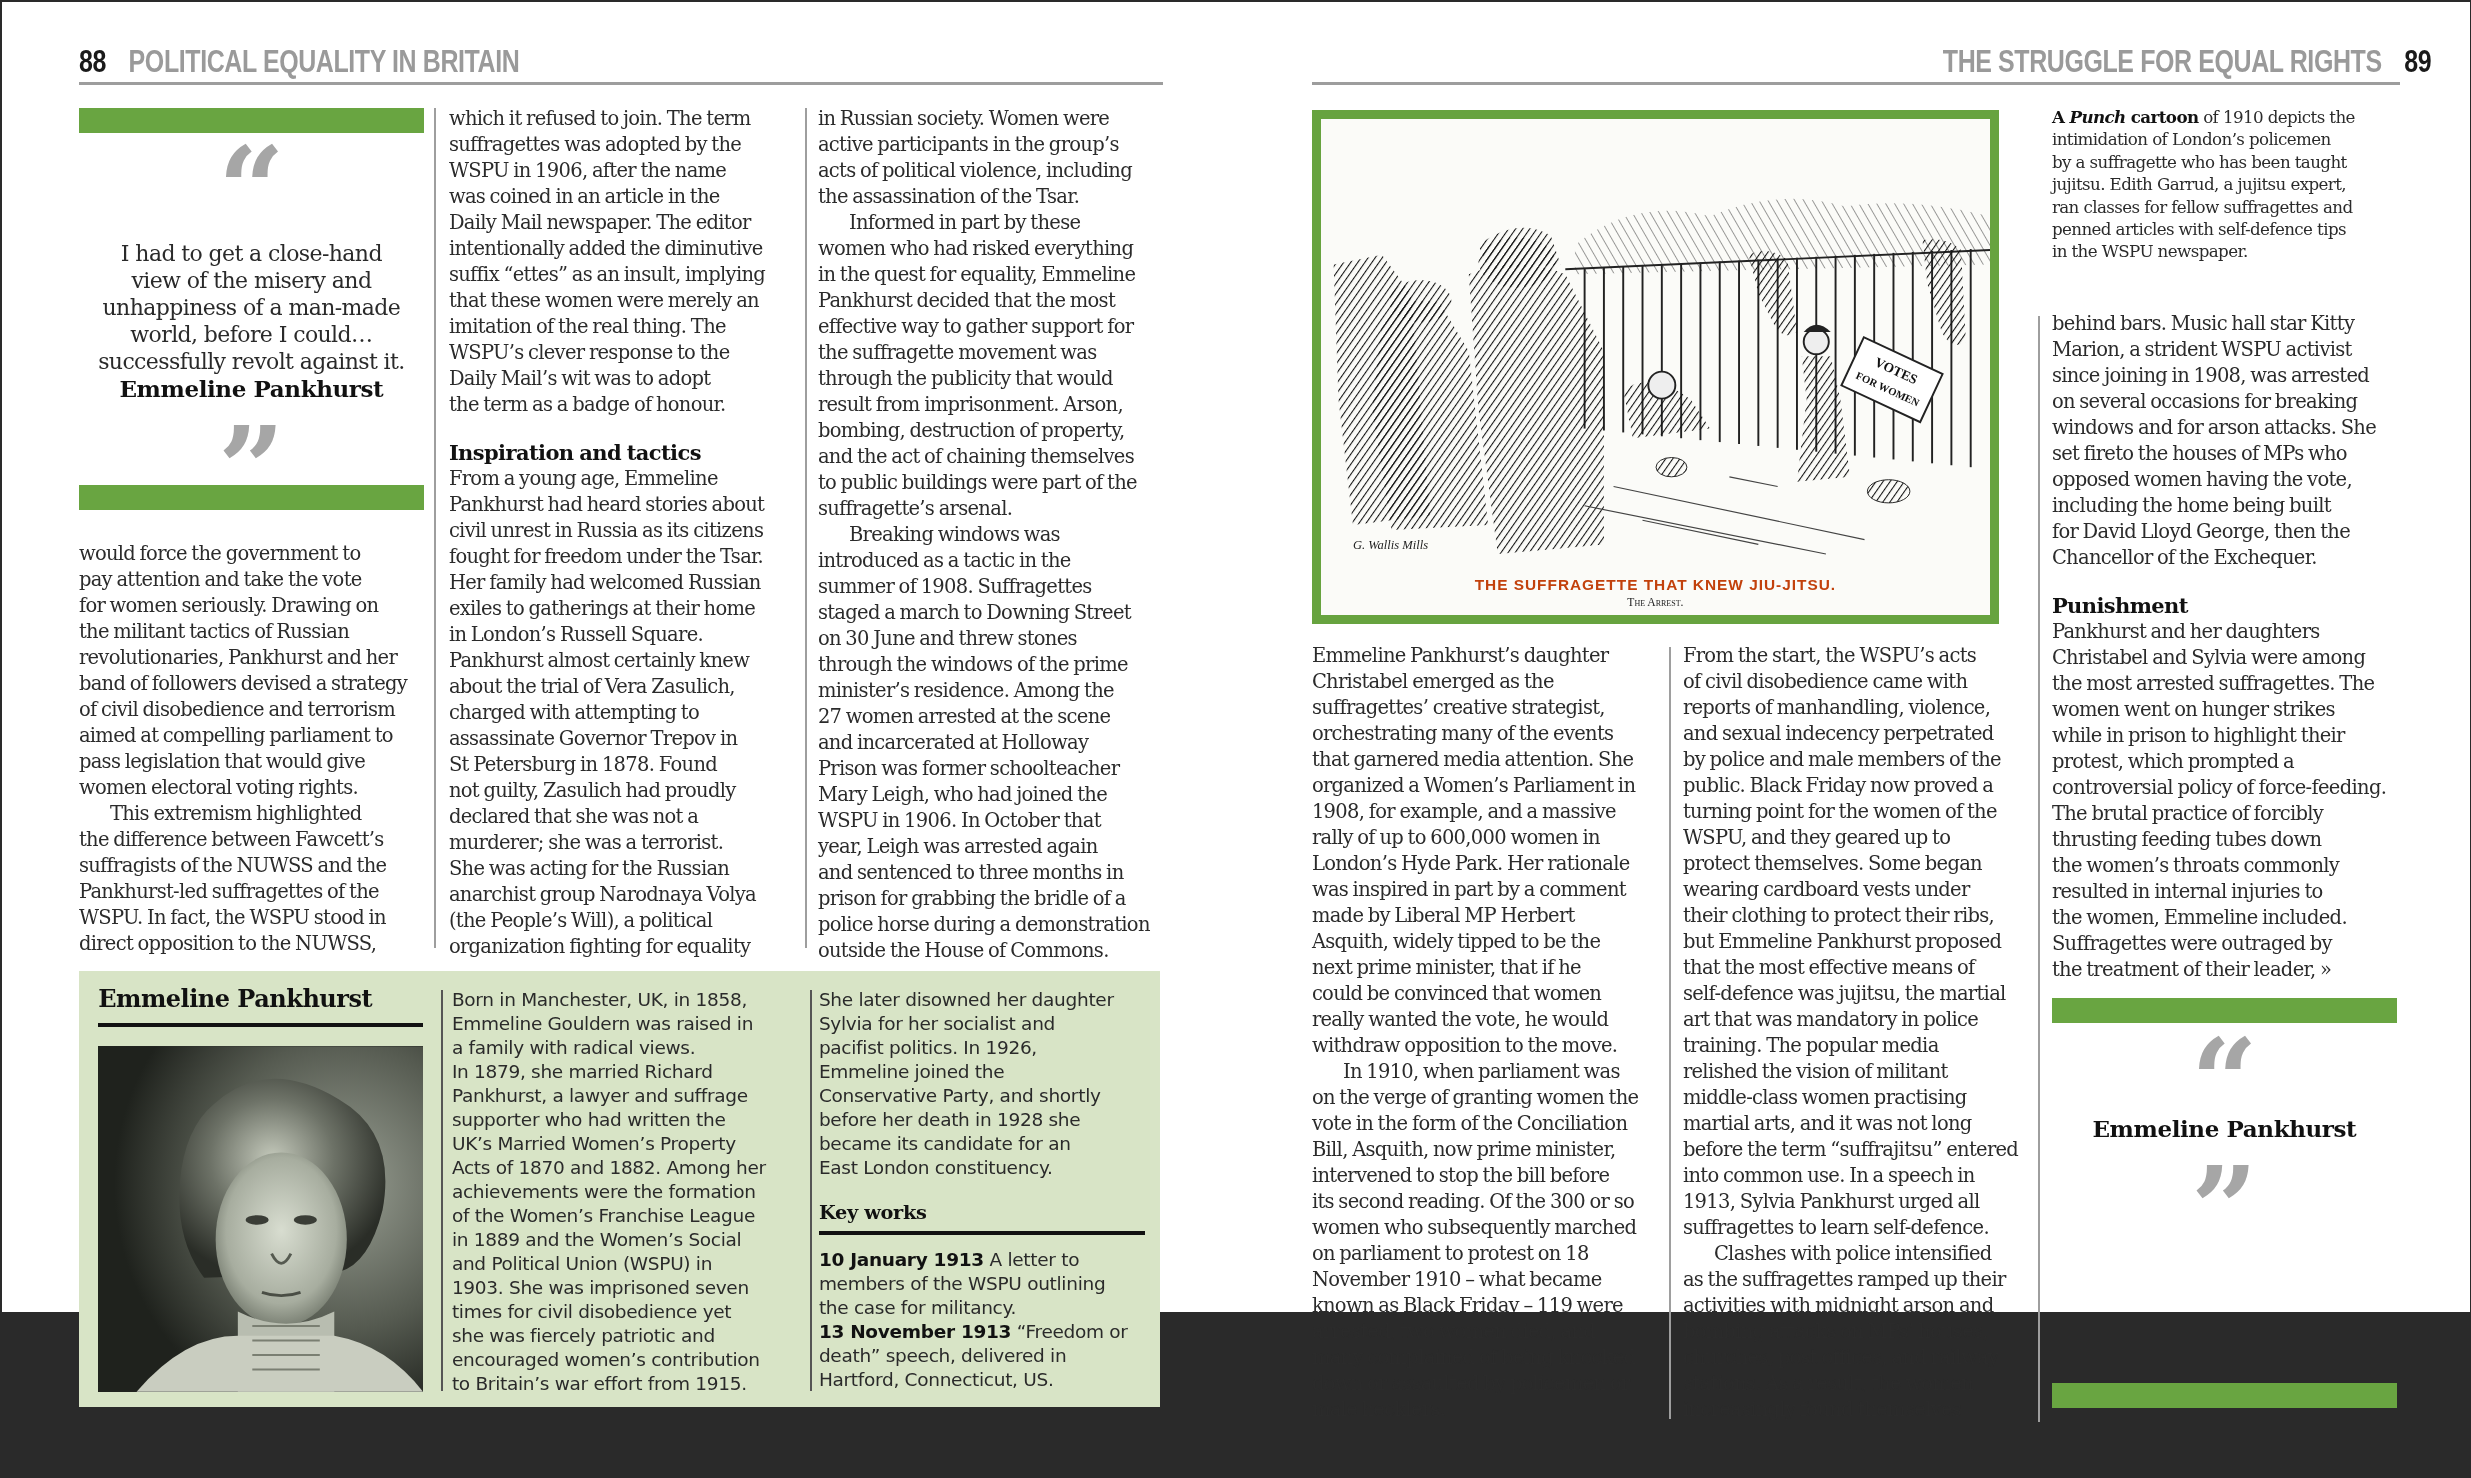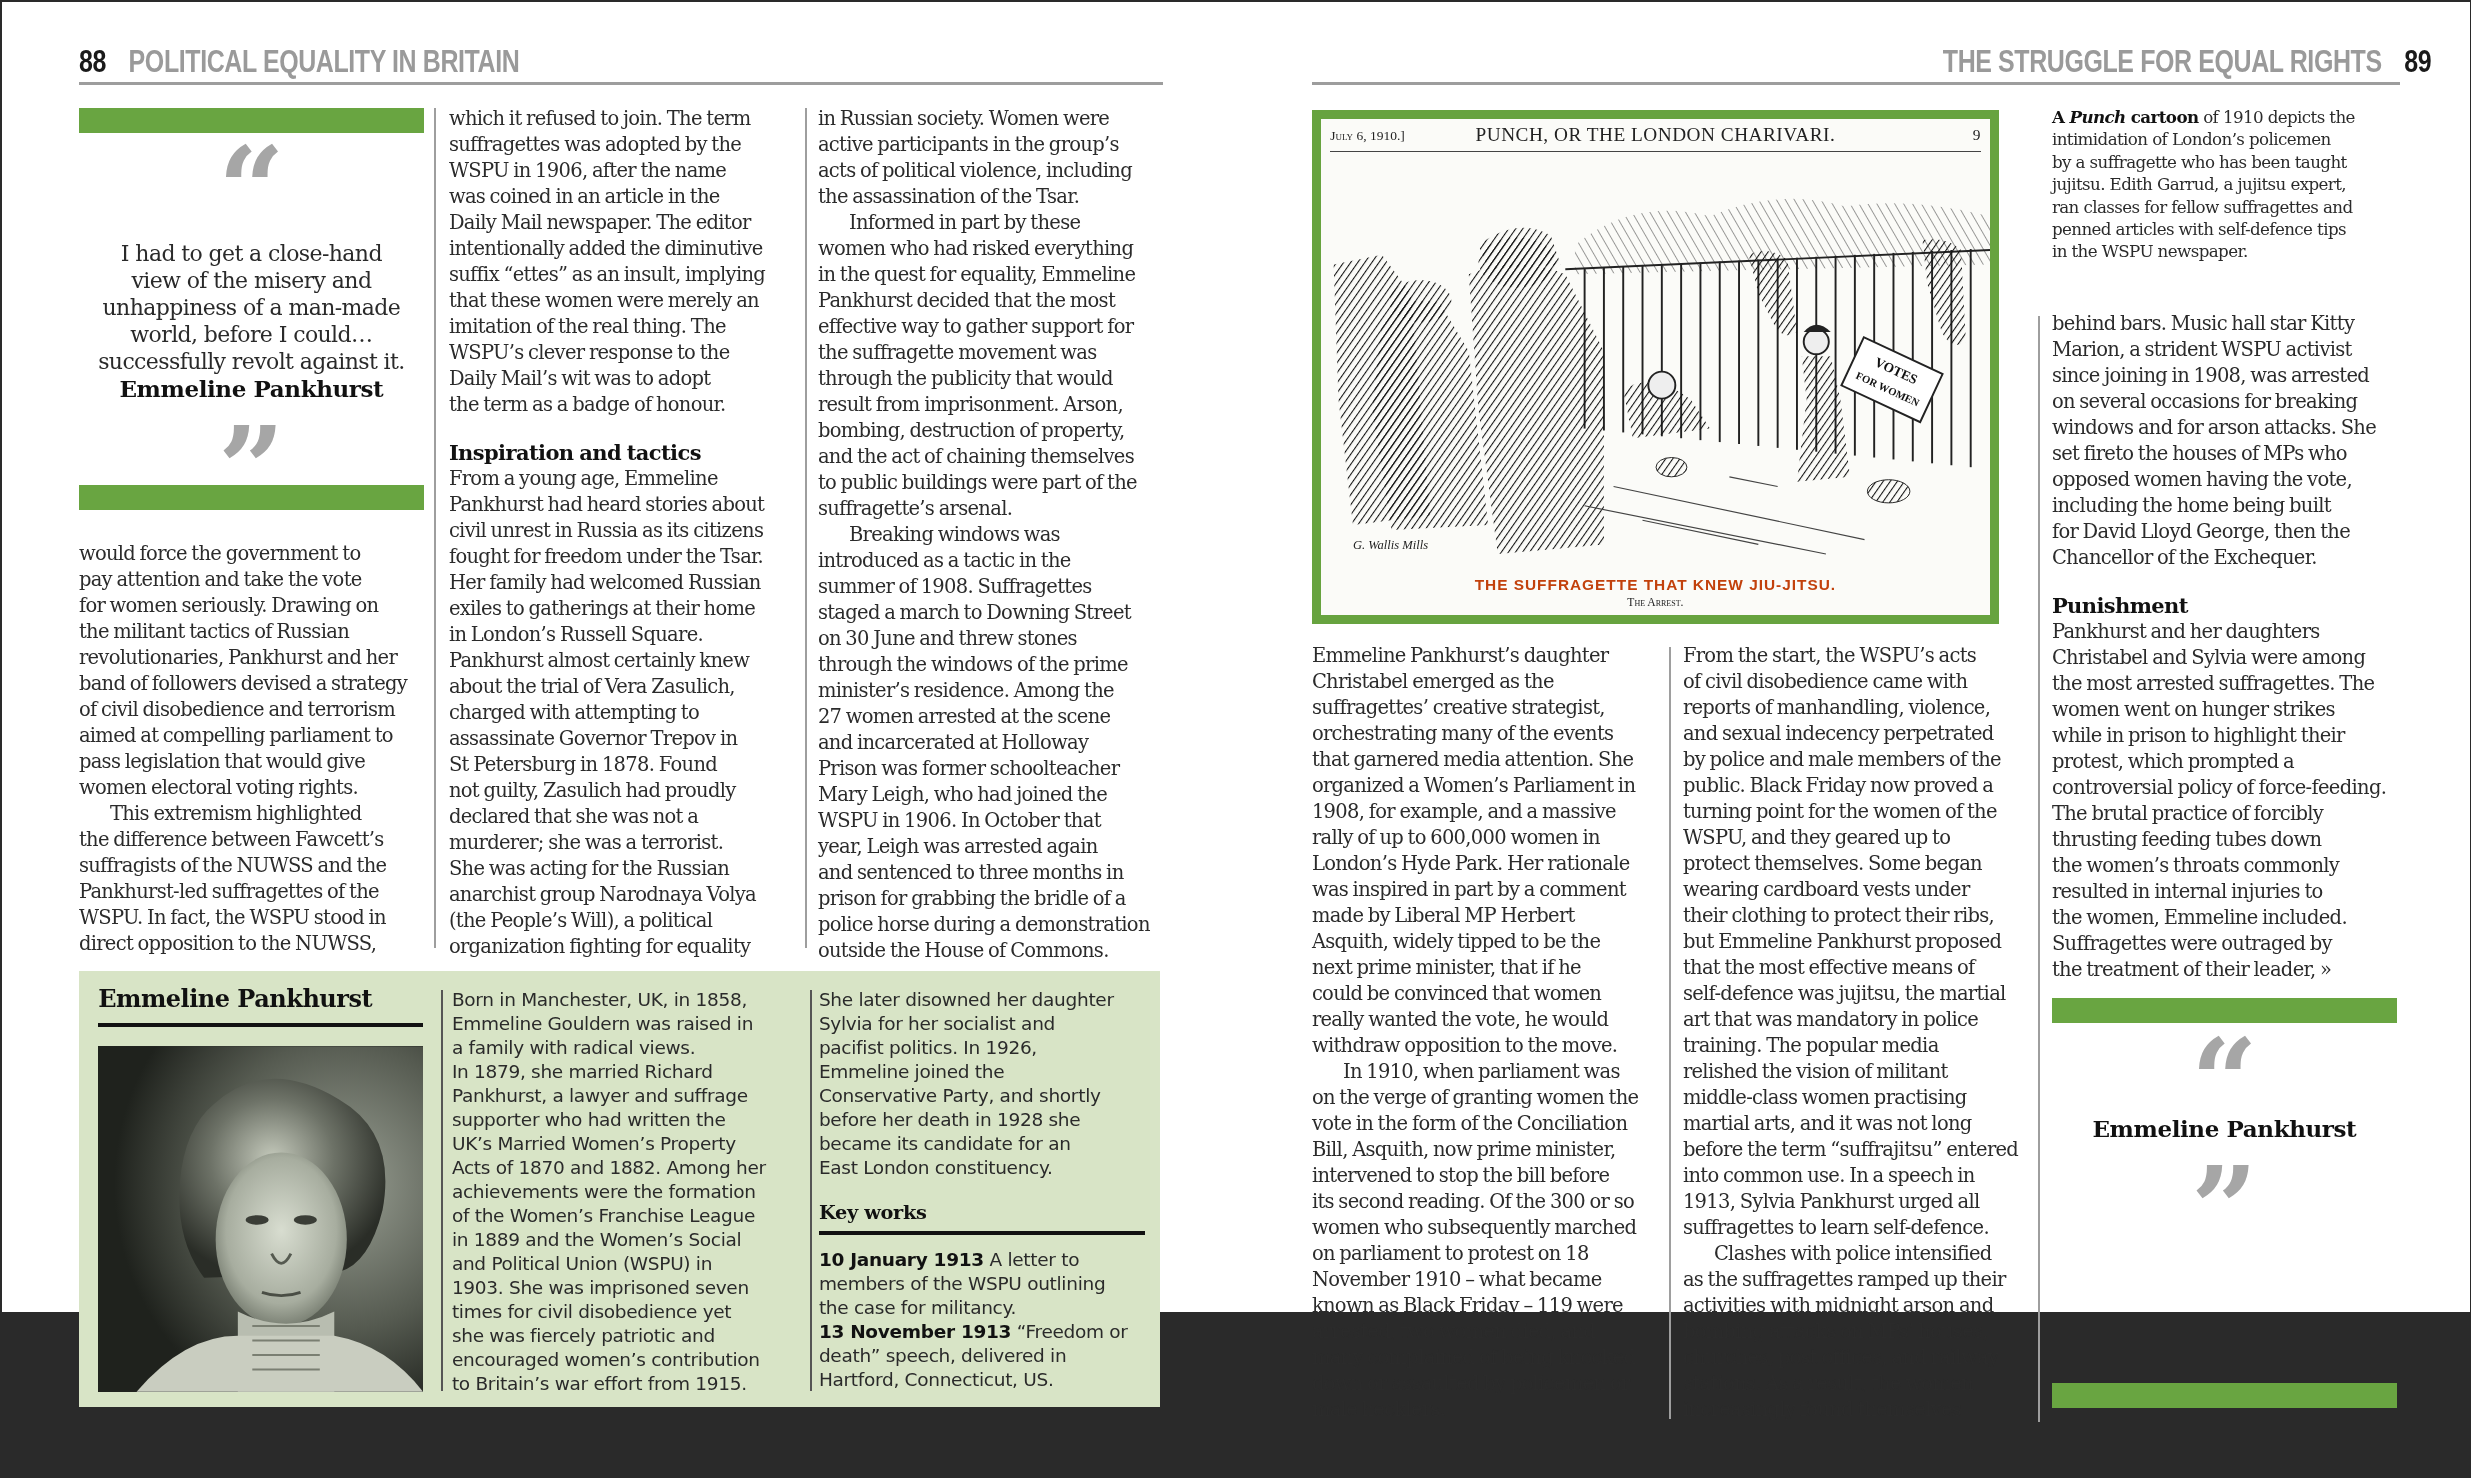--- a/index.html
+++ b/index.html
@@ -299,25 +299,20 @@
       <span class="line">members of the WSPU outlining</span>
       <span class="line">the case for militancy.</span>
       <span class="line"><b>13 November 1913</b><span> “Freedom or</span></span>
       <span class="line">death” speech, delivered in</span>
       <span class="line">Hartford, Connecticut, US.</span>
     </div>
   </div>
 
   <div class="cartoon-frame">
     <div class="cartoon-inner">
-      <div class="cartoon-header">
-        <span class="ch-date">July 6, 1910.]</span>
-        <span class="ch-title">PUNCH, OR THE LONDON CHARIVARI.</span>
-        <span class="ch-page">9</span>
-      </div>
       <svg class="cartoon-art" viewBox="0 0 690 420" xmlns="http://www.w3.org/2000/svg">
         <defs>
           <pattern id="hatch" width="6" height="6" patternUnits="userSpaceOnUse" patternTransform="rotate(35)">
             <line x1="0" y1="0" x2="0" y2="6" stroke="#111" stroke-width="2.2"></line>
           </pattern>
           <pattern id="hatchLight" width="8" height="8" patternUnits="userSpaceOnUse" patternTransform="rotate(-30)">
             <line x1="0" y1="0" x2="0" y2="8" stroke="#333" stroke-width="1"></line>
           </pattern>
         </defs>
 

